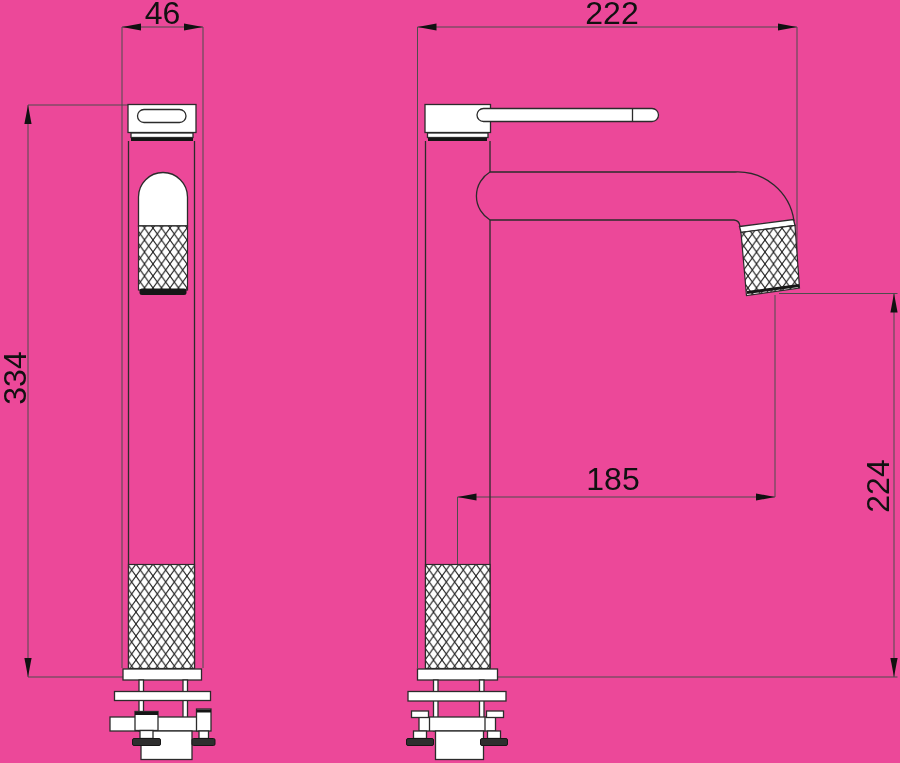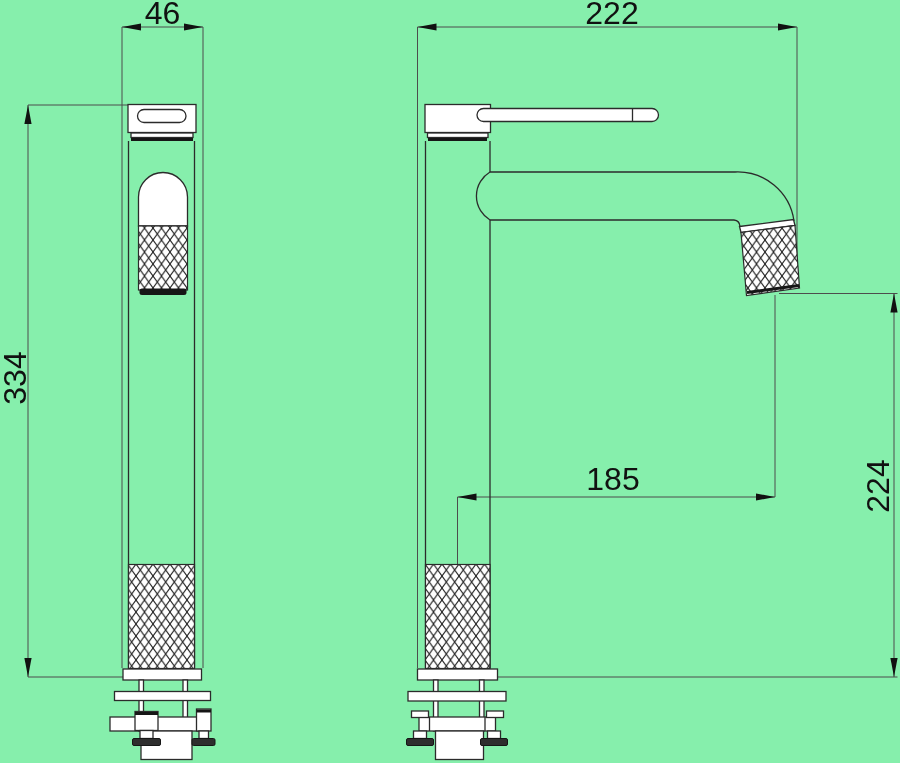--- a/index.html
+++ b/index.html
@@ -1,16 +1,16 @@
 <!DOCTYPE html>
 <html><head>
 <meta charset="utf-8">
 <style>
   html,body{margin:0;padding:0;background:#ffffff;}
-  .page{position:relative;width:900px;height:763px;background:#86efac;overflow:hidden;
+  .page{position:relative;width:900px;height:763px;background:#ec4899;overflow:hidden;
         font-family:"Liberation Sans",sans-serif;}
   svg{display:block;}
   .obj{stroke:#2b2b2b;stroke-width:1.3;fill:none;}
   .objf{stroke:#2b2b2b;stroke-width:1.3;fill:#ffffff;}
   .knurlf{stroke:#2b2b2b;stroke-width:1.2;fill:url(#knurl);}
   .dim{stroke:#4d4d4d;stroke-width:1;fill:none;}
   .arr{fill:#111111;stroke:none;}
   .thick{stroke:#161616;stroke-width:3;fill:none;}
   .darkband{fill:#161616;stroke:none;}
   .darkpart{fill:#2e2e2e;stroke:#161616;stroke-width:1;}

